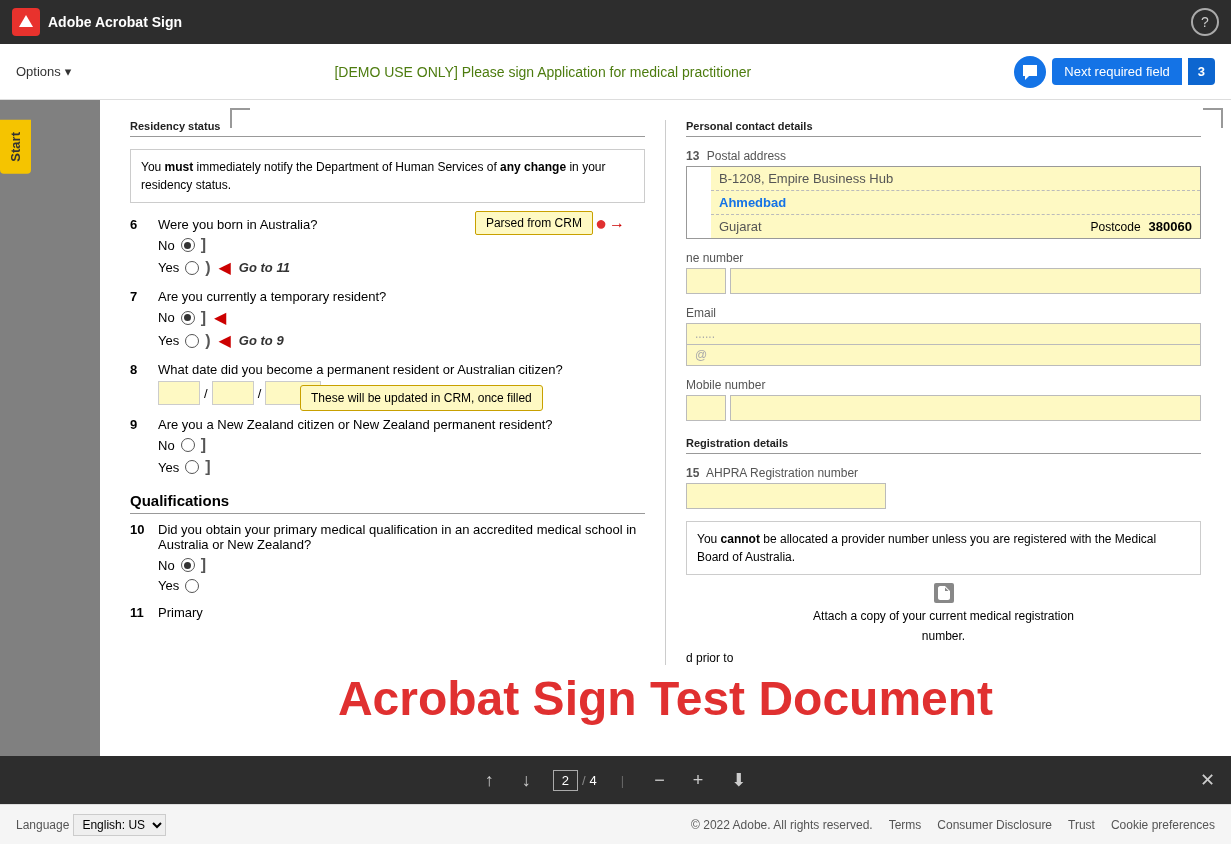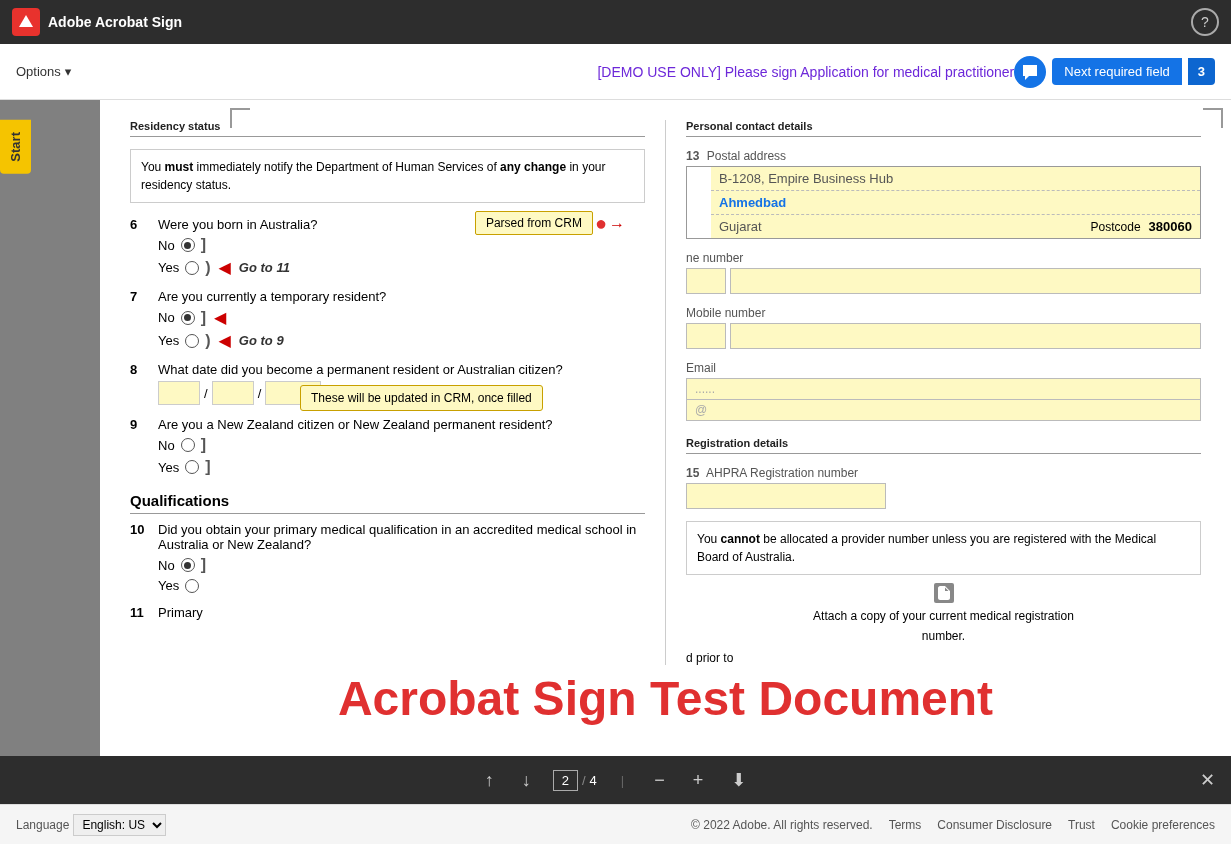--- a/index.html
+++ b/index.html
@@ -46,21 +46,21 @@
       align-items: center;
       padding: 0 16px;
       border-bottom: 1px solid #ddd;
       flex-shrink: 0;
     }
     #nav-bar .options-btn {
       display: flex; align-items: center; gap: 4px;
       font-size: 13px; cursor: pointer; color: #333;
     }
     #nav-bar .doc-title {
-      flex: 1; text-align: right; font-size: 14px; color: #6d28d9;
+      flex: 1; text-align: center; font-size: 14px; color: #4d7c0f;
     }
     #nav-bar .next-field-area {
       display: flex; align-items: center; gap: 6px;
     }
     #nav-bar .comment-icon {
       width: 32px; height: 32px;
       background: #1473e6;
       border-radius: 50%;
       display: flex; align-items: center; justify-content: center;
       cursor: pointer;
@@ -603,32 +603,32 @@
 
         <div class="field-group">
           <div class="field-label">ne number</div>
           <div class="phone-row">
             <input class="phone-area" type="text" value="" style="">
             <input class="phone-main" type="text" value="" style="">
           </div>
         </div>
 
         <div class="field-group">
+          <div class="field-label">Email</div>
+          <div class="email-block">
+            <div class="email-part1">......</div>
+            <div class="email-part2">@</div>
+          </div>
+        </div>
+
+        <div class="field-group">
           <div class="field-label">Mobile number</div>
           <div class="phone-row">
             <input class="phone-area" type="text" value="" style="">
             <input class="phone-main" type="text" value="" style="">
-          </div>
-        </div>
-
-        <div class="field-group">
-          <div class="field-label">Email</div>
-          <div class="email-block">
-            <div class="email-part1">......</div>
-            <div class="email-part2">@</div>
           </div>
         </div>
 
         <h2 class="section-title" style="margin-top:16px;">Registration details</h2>
 
         <div class="field-group">
           <div class="field-label">
             <span class="field-num">15</span>
             <span>AHPRA Registration number</span>
           </div>

